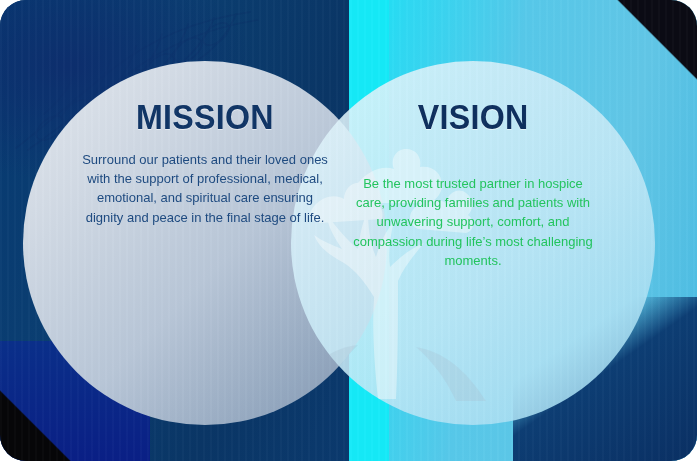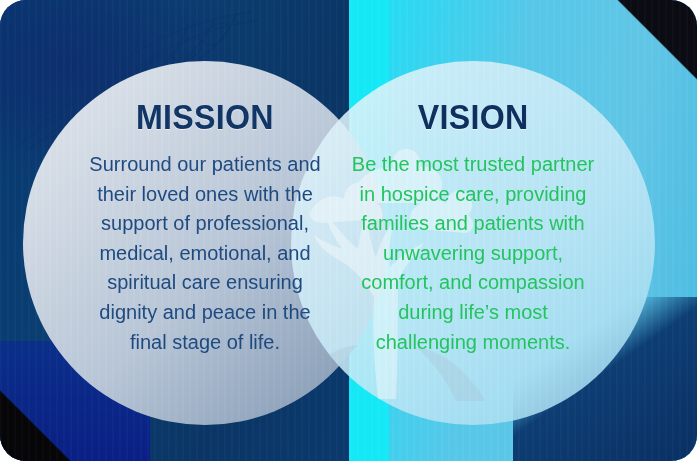--- a/index.html
+++ b/index.html
@@ -50,30 +50,30 @@
   
   .tree-wrap{position:absolute;left:291px;top:61px;width:364px;height:364px;
     border-radius:50%;overflow:hidden;pointer-events:none;}
   .tree{position:absolute;left:-5px;top:70px;width:200px;height:270px;opacity:.55;}
 
   
   .panel{position:absolute;top:61px;width:364px;height:364px;
          display:flex;flex-direction:column;align-items:center;
          padding-top:38px;box-sizing:border-box;}
   .panel.left{left:23px;}
-  .panel.right{left:291px;}
+  .panel.right{left:291px;gap:24px;}
 
   .title{font-size:35px;font-weight:700;letter-spacing:.3px;color:#103566;
          line-height:1;margin:0 0 16px 0;
          font-family:"Liberation Sans Narrow","Liberation Sans",sans-serif;
          transform:scaleX(.92);transform-origin:center;}
   .title.mission{text-shadow:0 1px 0 rgba(255,255,255,.55);}
   .title.vision{color:#0e2f5e;text-shadow:0 1px 0 rgba(255,255,255,.6);}
 
-  .body{font-size:20px;line-height:1.48;color:#1d4a80;text-align:center;
+  .body{font-size:13px;line-height:1.48;color:#1d4a80;text-align:center;
         max-width:250px;margin:0;font-weight:400;}
   .body.right{color:#22c55e;max-width:252px;}
 </style>
 </head>
 <body>
 
 <div id="stage">
 
   <div class="bg-left">
     <div class="botanical">

